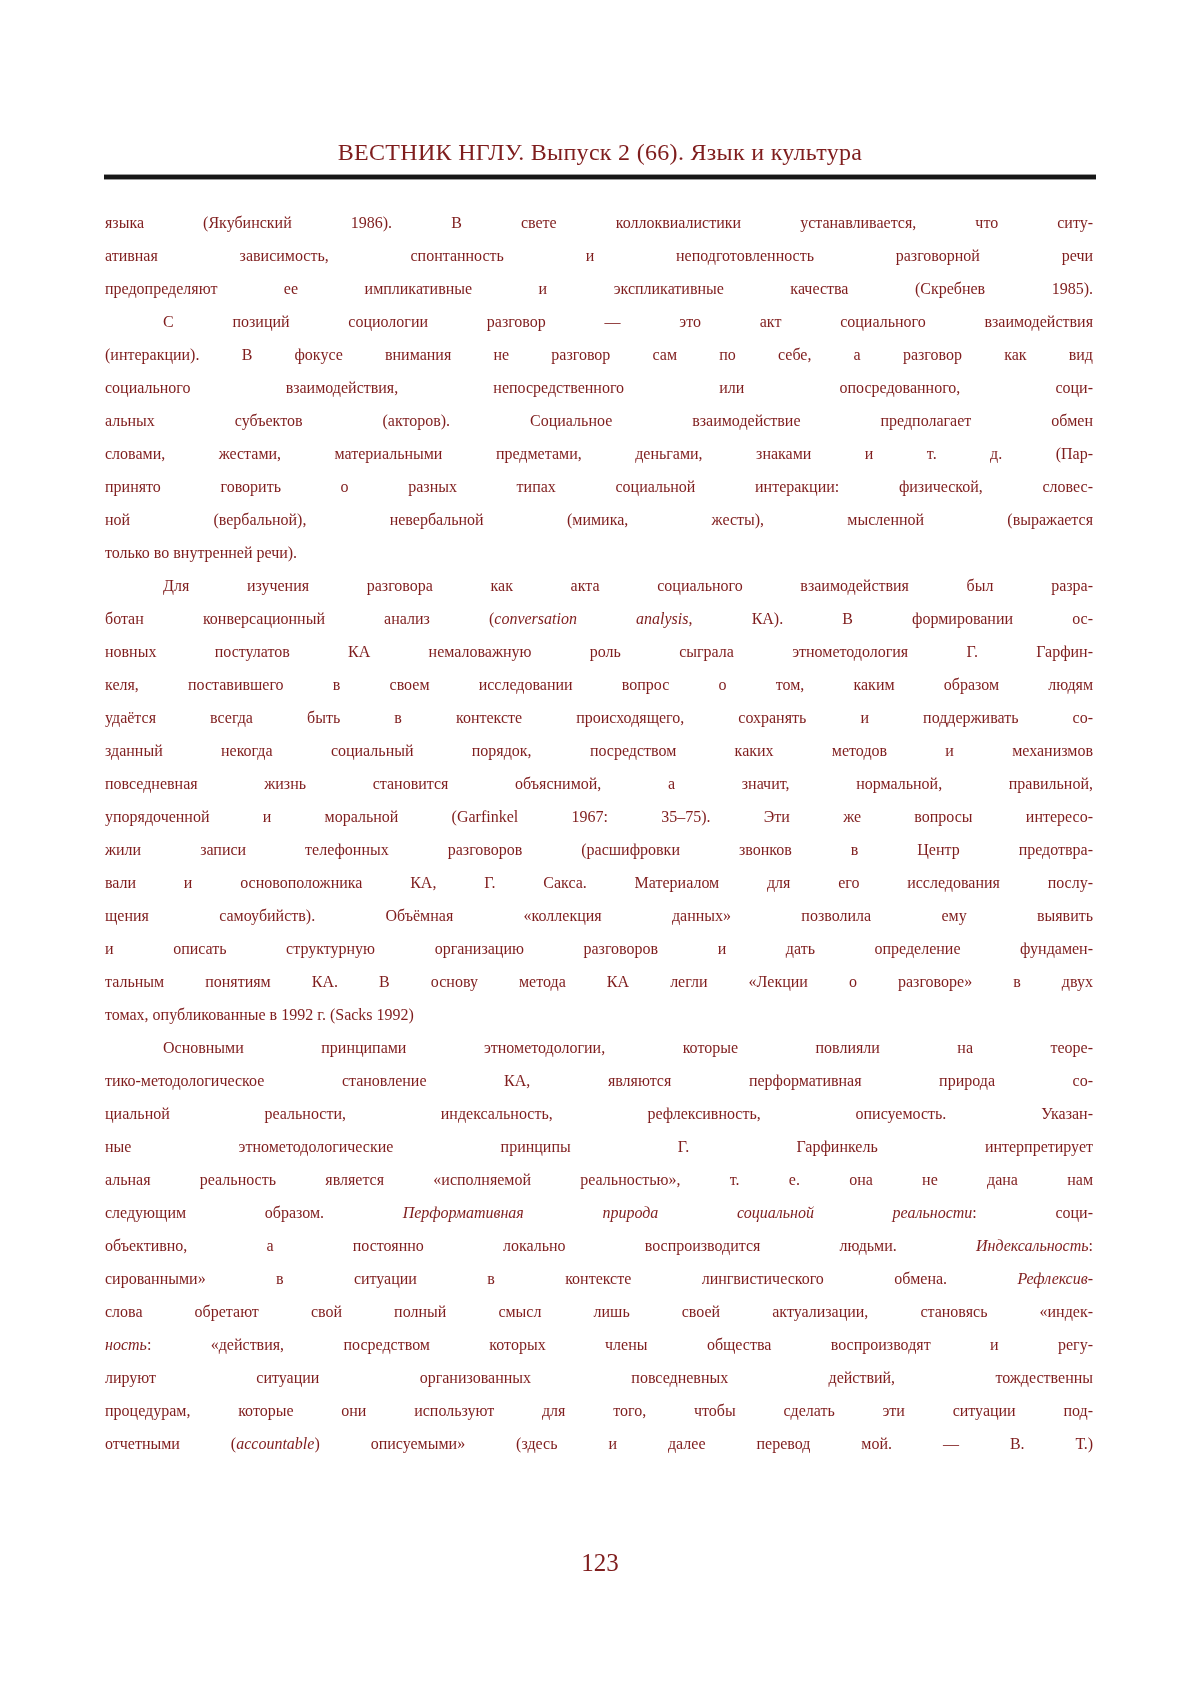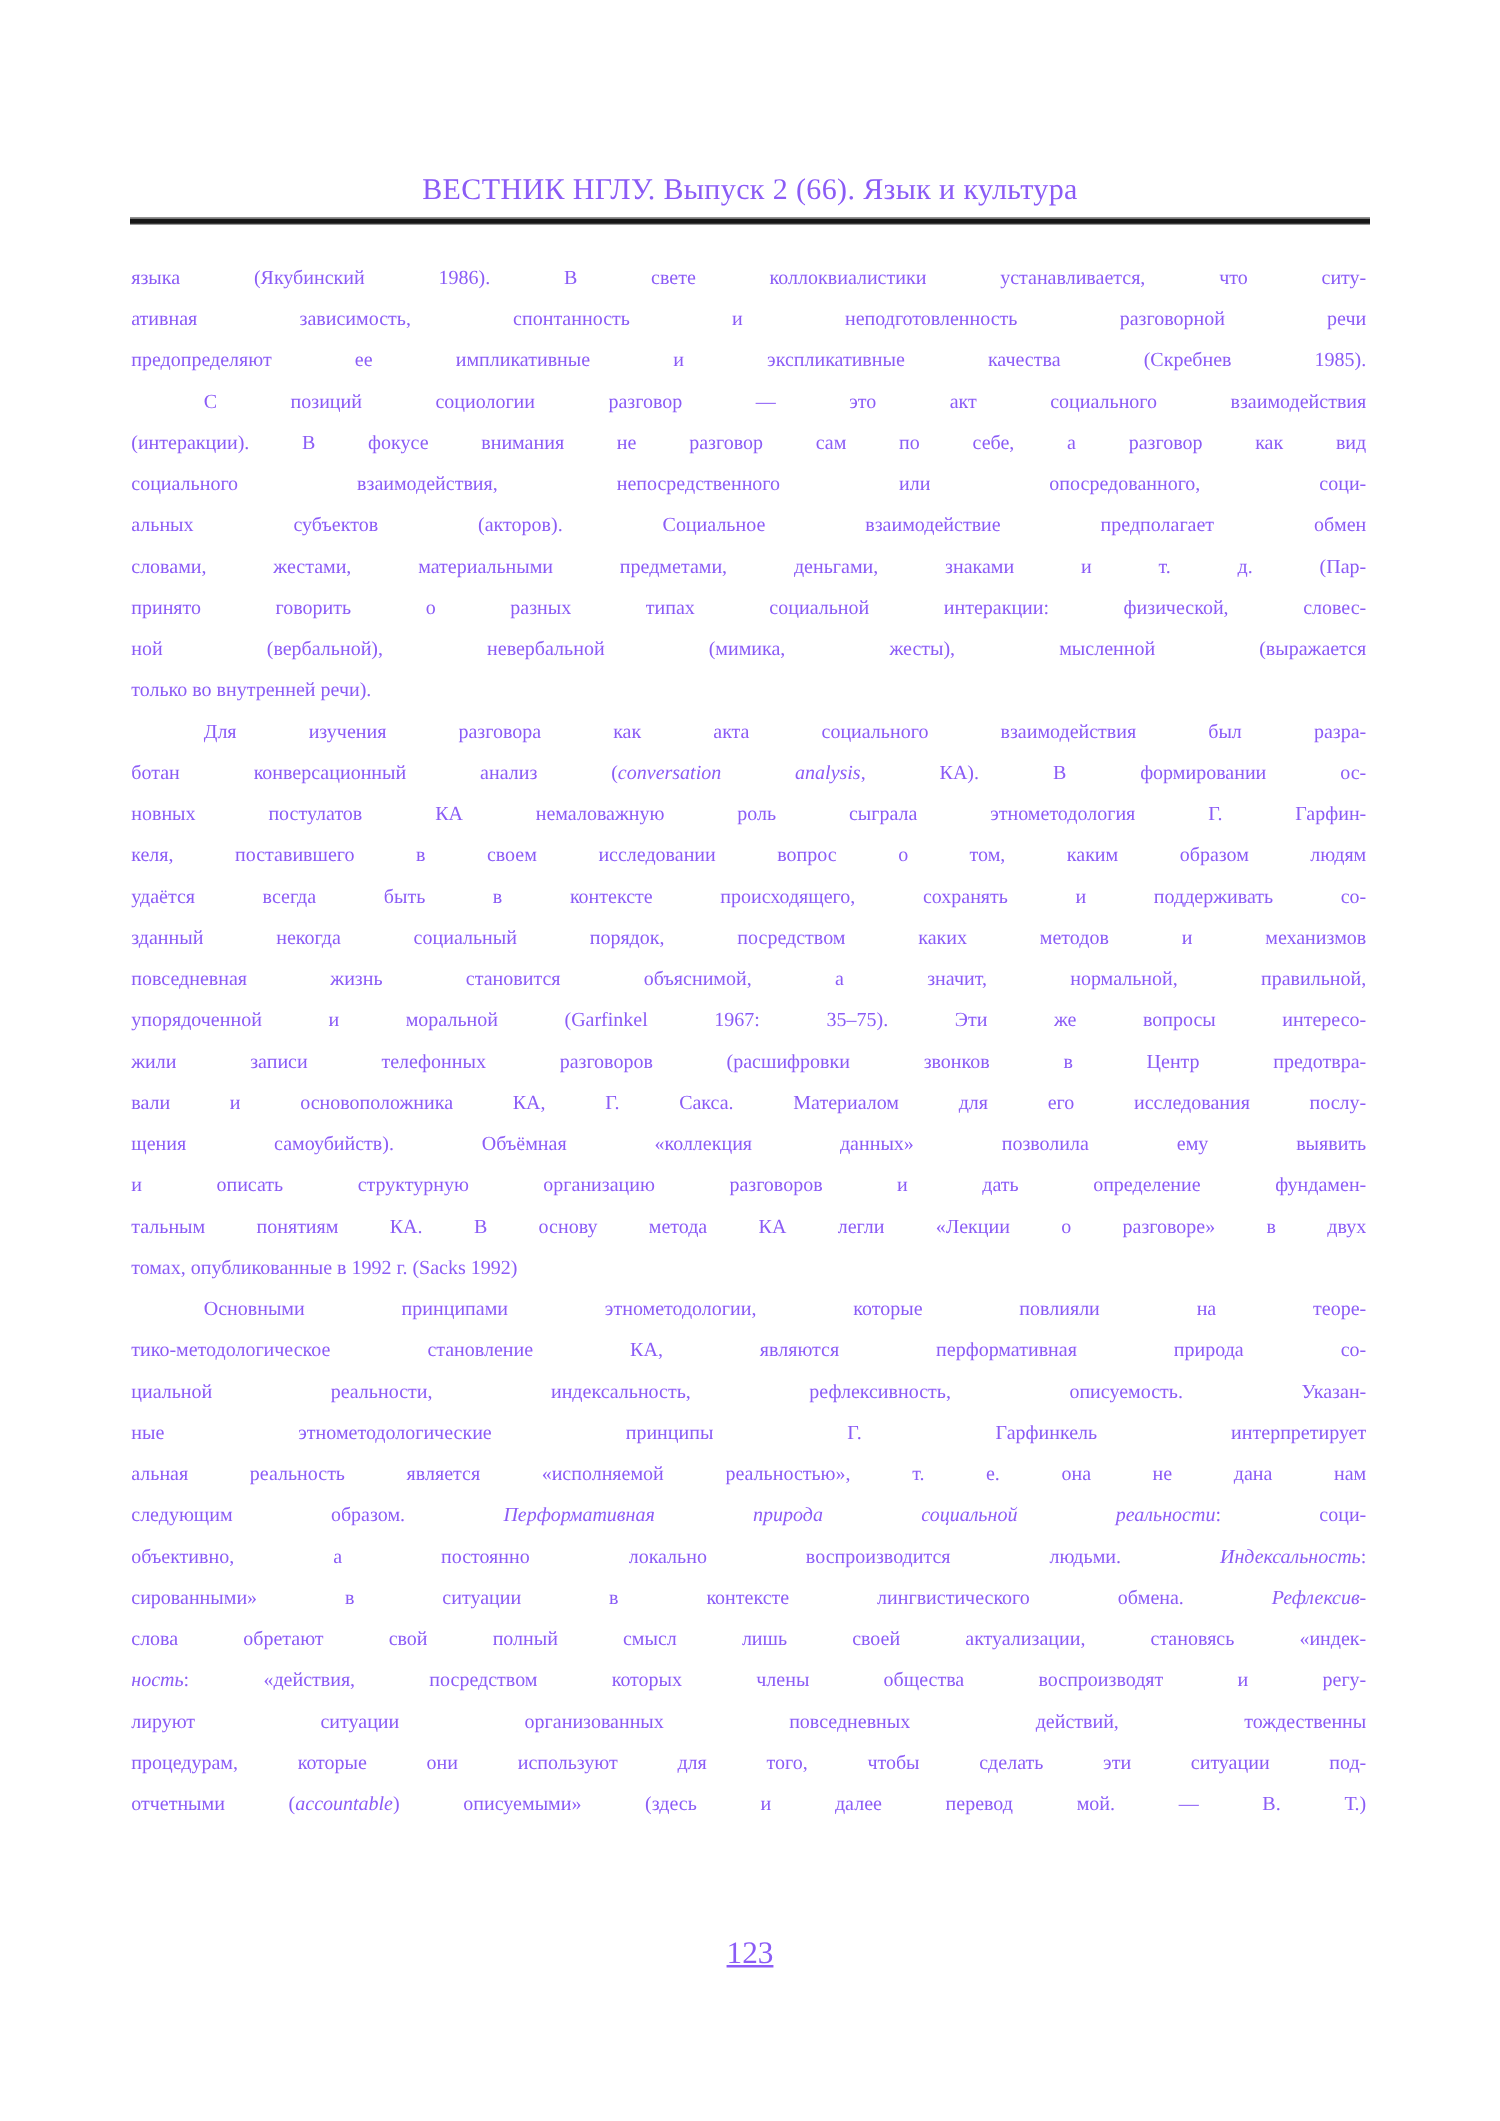--- a/index.html
+++ b/index.html
@@ -5,21 +5,21 @@
   html, body {
     margin: 0;
     padding: 0;
     background: #ffffff;
   }
   .sheet {
     position: relative;
     width: 1200px;
     height: 1697px;
     background: #ffffff;
-    color: #8b5cf6;
+    color: #7f1d1d;
     font-family: "Liberation Serif", "DejaVu Serif", serif;
     overflow: hidden;
   }
   .header-title {
     position: absolute;
     top: 139px;
     left: 105px;
     width: 990px;
     text-align: center;
     font-size: 24px;
@@ -58,21 +58,20 @@
   .line.indent {
     padding-left: 58px;
   }
   .page-number {
     position: absolute;
     top: 1549px;
     left: 105px;
     width: 990px;
     text-align: center;
     font-size: 25px;
-    text-decoration: underline;
   }
   i { font-style: italic; }
 </style>
 </head>
 <body>
 
 <div class="sheet">
   <div class="header-title">ВЕСТНИК НГЛУ. Выпуск 2 (66). Язык и культура</div>
   <div class="header-rule"></div>
   <div class="article-body">

